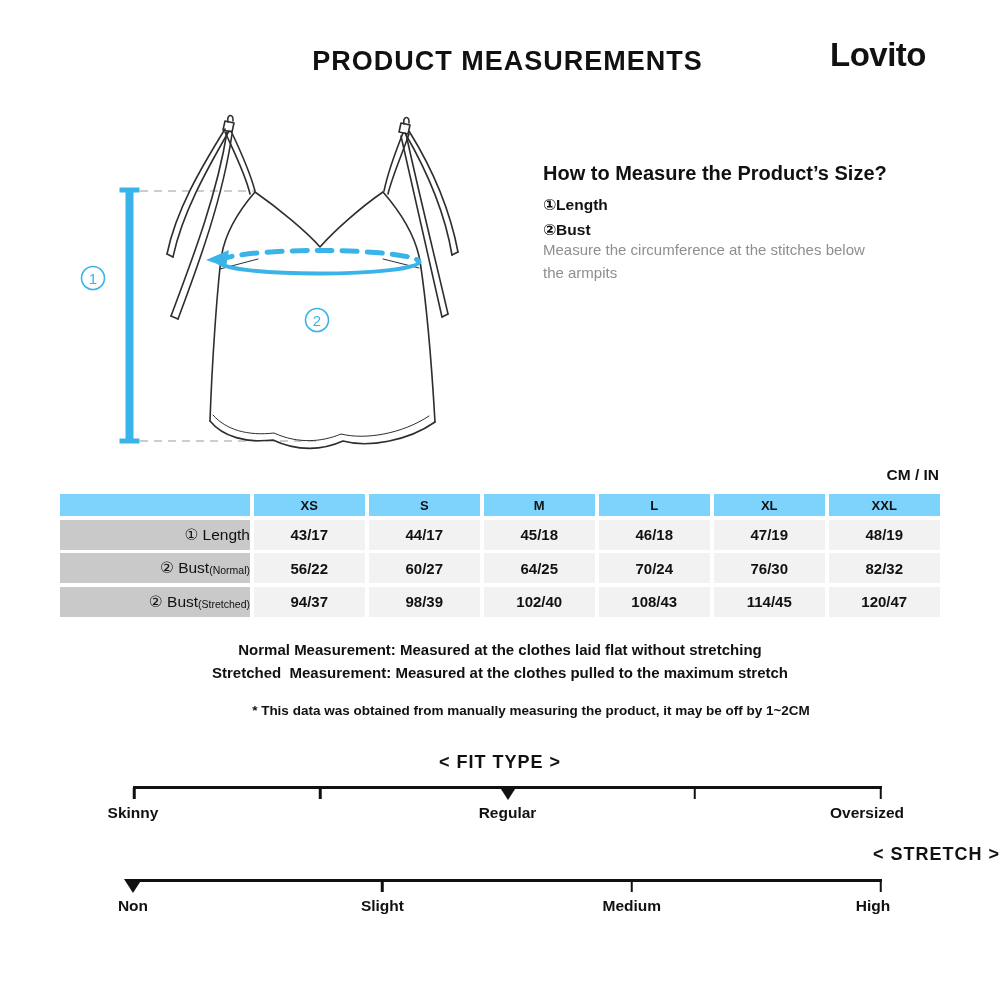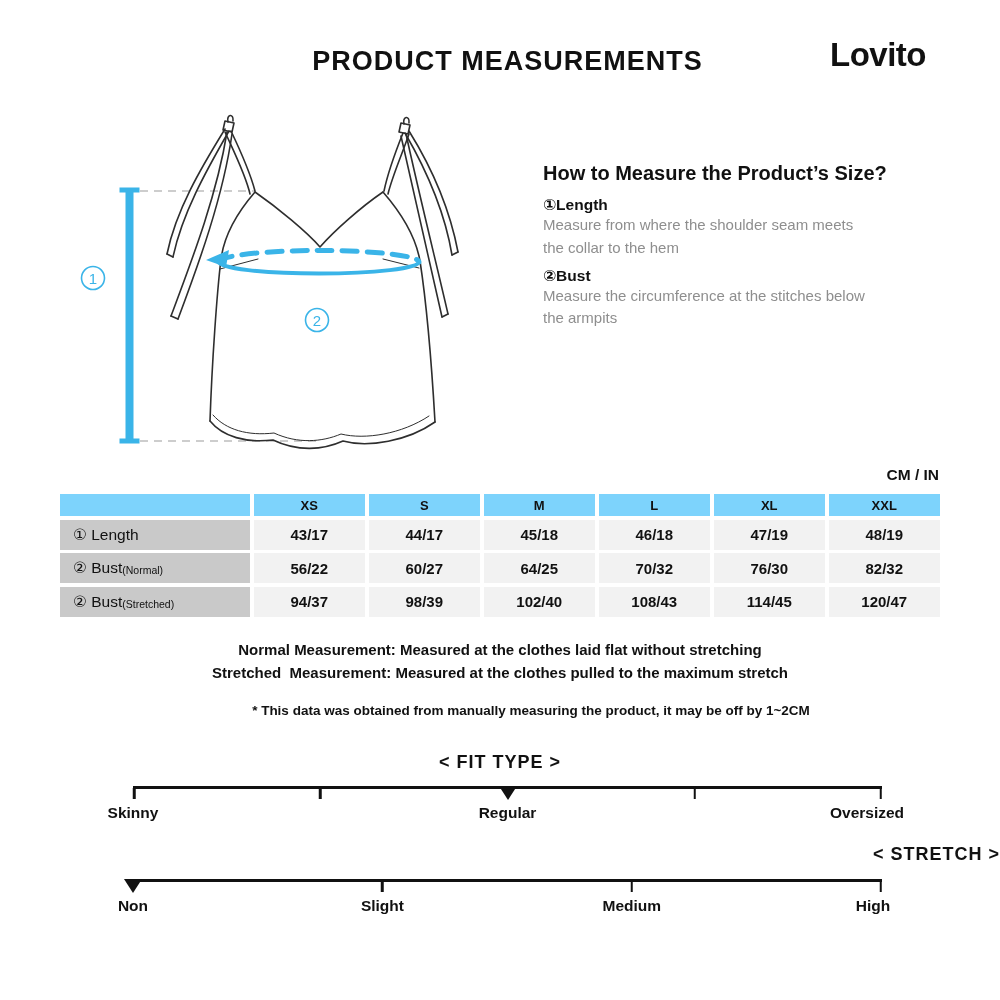--- a/index.html
+++ b/index.html
@@ -34,21 +34,21 @@
   .units { position:absolute; top:466px; right:61px; font-size:15.5px; font-weight:800; }
 
   
   .meas-table {
     position:absolute; left:60px; top:494px; width:880px;
     display:grid; grid-template-columns:190px repeat(6,1fr); gap:3.5px;
   }
   .cell { display:flex; align-items:center; justify-content:center; }
   .head { background:#7dd3fc; height:22px; font-weight:700; font-size:13px; }
   .rlabel {
-    background:#c9c9c9; height:30px; justify-content:flex-start;
+    background:#c9c9c9; height:30px; justify-content:flex-end;
     padding-left:13px; font-size:15.5px; font-weight:400;
   }
   .rlabel .sub { font-size:10.5px; margin-top:4px; font-weight:400; }
   .val { background:#f2f2f2; height:30px; font-weight:700; font-size:15px; }
 
   
   .note { position:absolute; left:0; right:0; text-align:center; font-weight:700; font-size:15px; white-space:pre-wrap; }
   .note-1 { top:641px; }
   .note-2 { top:664px; }
   .disclaimer { position:absolute; top:703px; left:62px; right:0; text-align:center; font-weight:700; font-size:13.5px; }
@@ -135,24 +135,20 @@
       <path d="M159,152 A100,11.5 0 0 1 359,152" fill="none" stroke="#3ab4e8" stroke-width="5" stroke-linecap="round" stroke-dasharray="15 10"></path>
       <path d="M146,150 L169,140 L166,157 Z" fill="#3ab4e8"></path>
       <circle cx="257" cy="210" r="11.5" fill="#fff" stroke="#3ab4e8" stroke-width="1.6"></circle>
       <text x="257" y="215.5" text-anchor="middle" font-size="15" fill="#3ab4e8">2</text>
     </g>
   </svg>
 
   <div class="howto">
     <div class="howto-heading">How to Measure the Product’s Size?</div>
     <div class="ht-title">①Length</div>
-    <div class="ht-desc">
-      <div>Measure from where the shoulder seam meets</div>
-      <div>the collar to the hem</div>
-    </div>
     <div class="ht-title">②Bust</div>
     <div class="ht-desc">
       <div>Measure the circumference at the stitches below</div>
       <div>the armpits</div>
     </div>
   </div>
 
   <div class="units">CM / IN</div>
 
   <div class="meas-table">
@@ -175,21 +171,21 @@
     <div class="cell val">47/19</div>
     <div class="cell val">48/19</div>
 
     <div class="cell rlabel">
       <span>② Bust</span>
         <span class="sub">(Normal)</span>
     </div>
     <div class="cell val">56/22</div>
     <div class="cell val">60/27</div>
     <div class="cell val">64/25</div>
-    <div class="cell val">70/32</div>
+    <div class="cell val">70/24</div>
     <div class="cell val">76/30</div>
     <div class="cell val">82/32</div>
 
     <div class="cell rlabel">
       <span>② Bust</span>
         <span class="sub">(Stretched)</span>
     </div>
     <div class="cell val">94/37</div>
     <div class="cell val">98/39</div>
     <div class="cell val">102/40</div>

